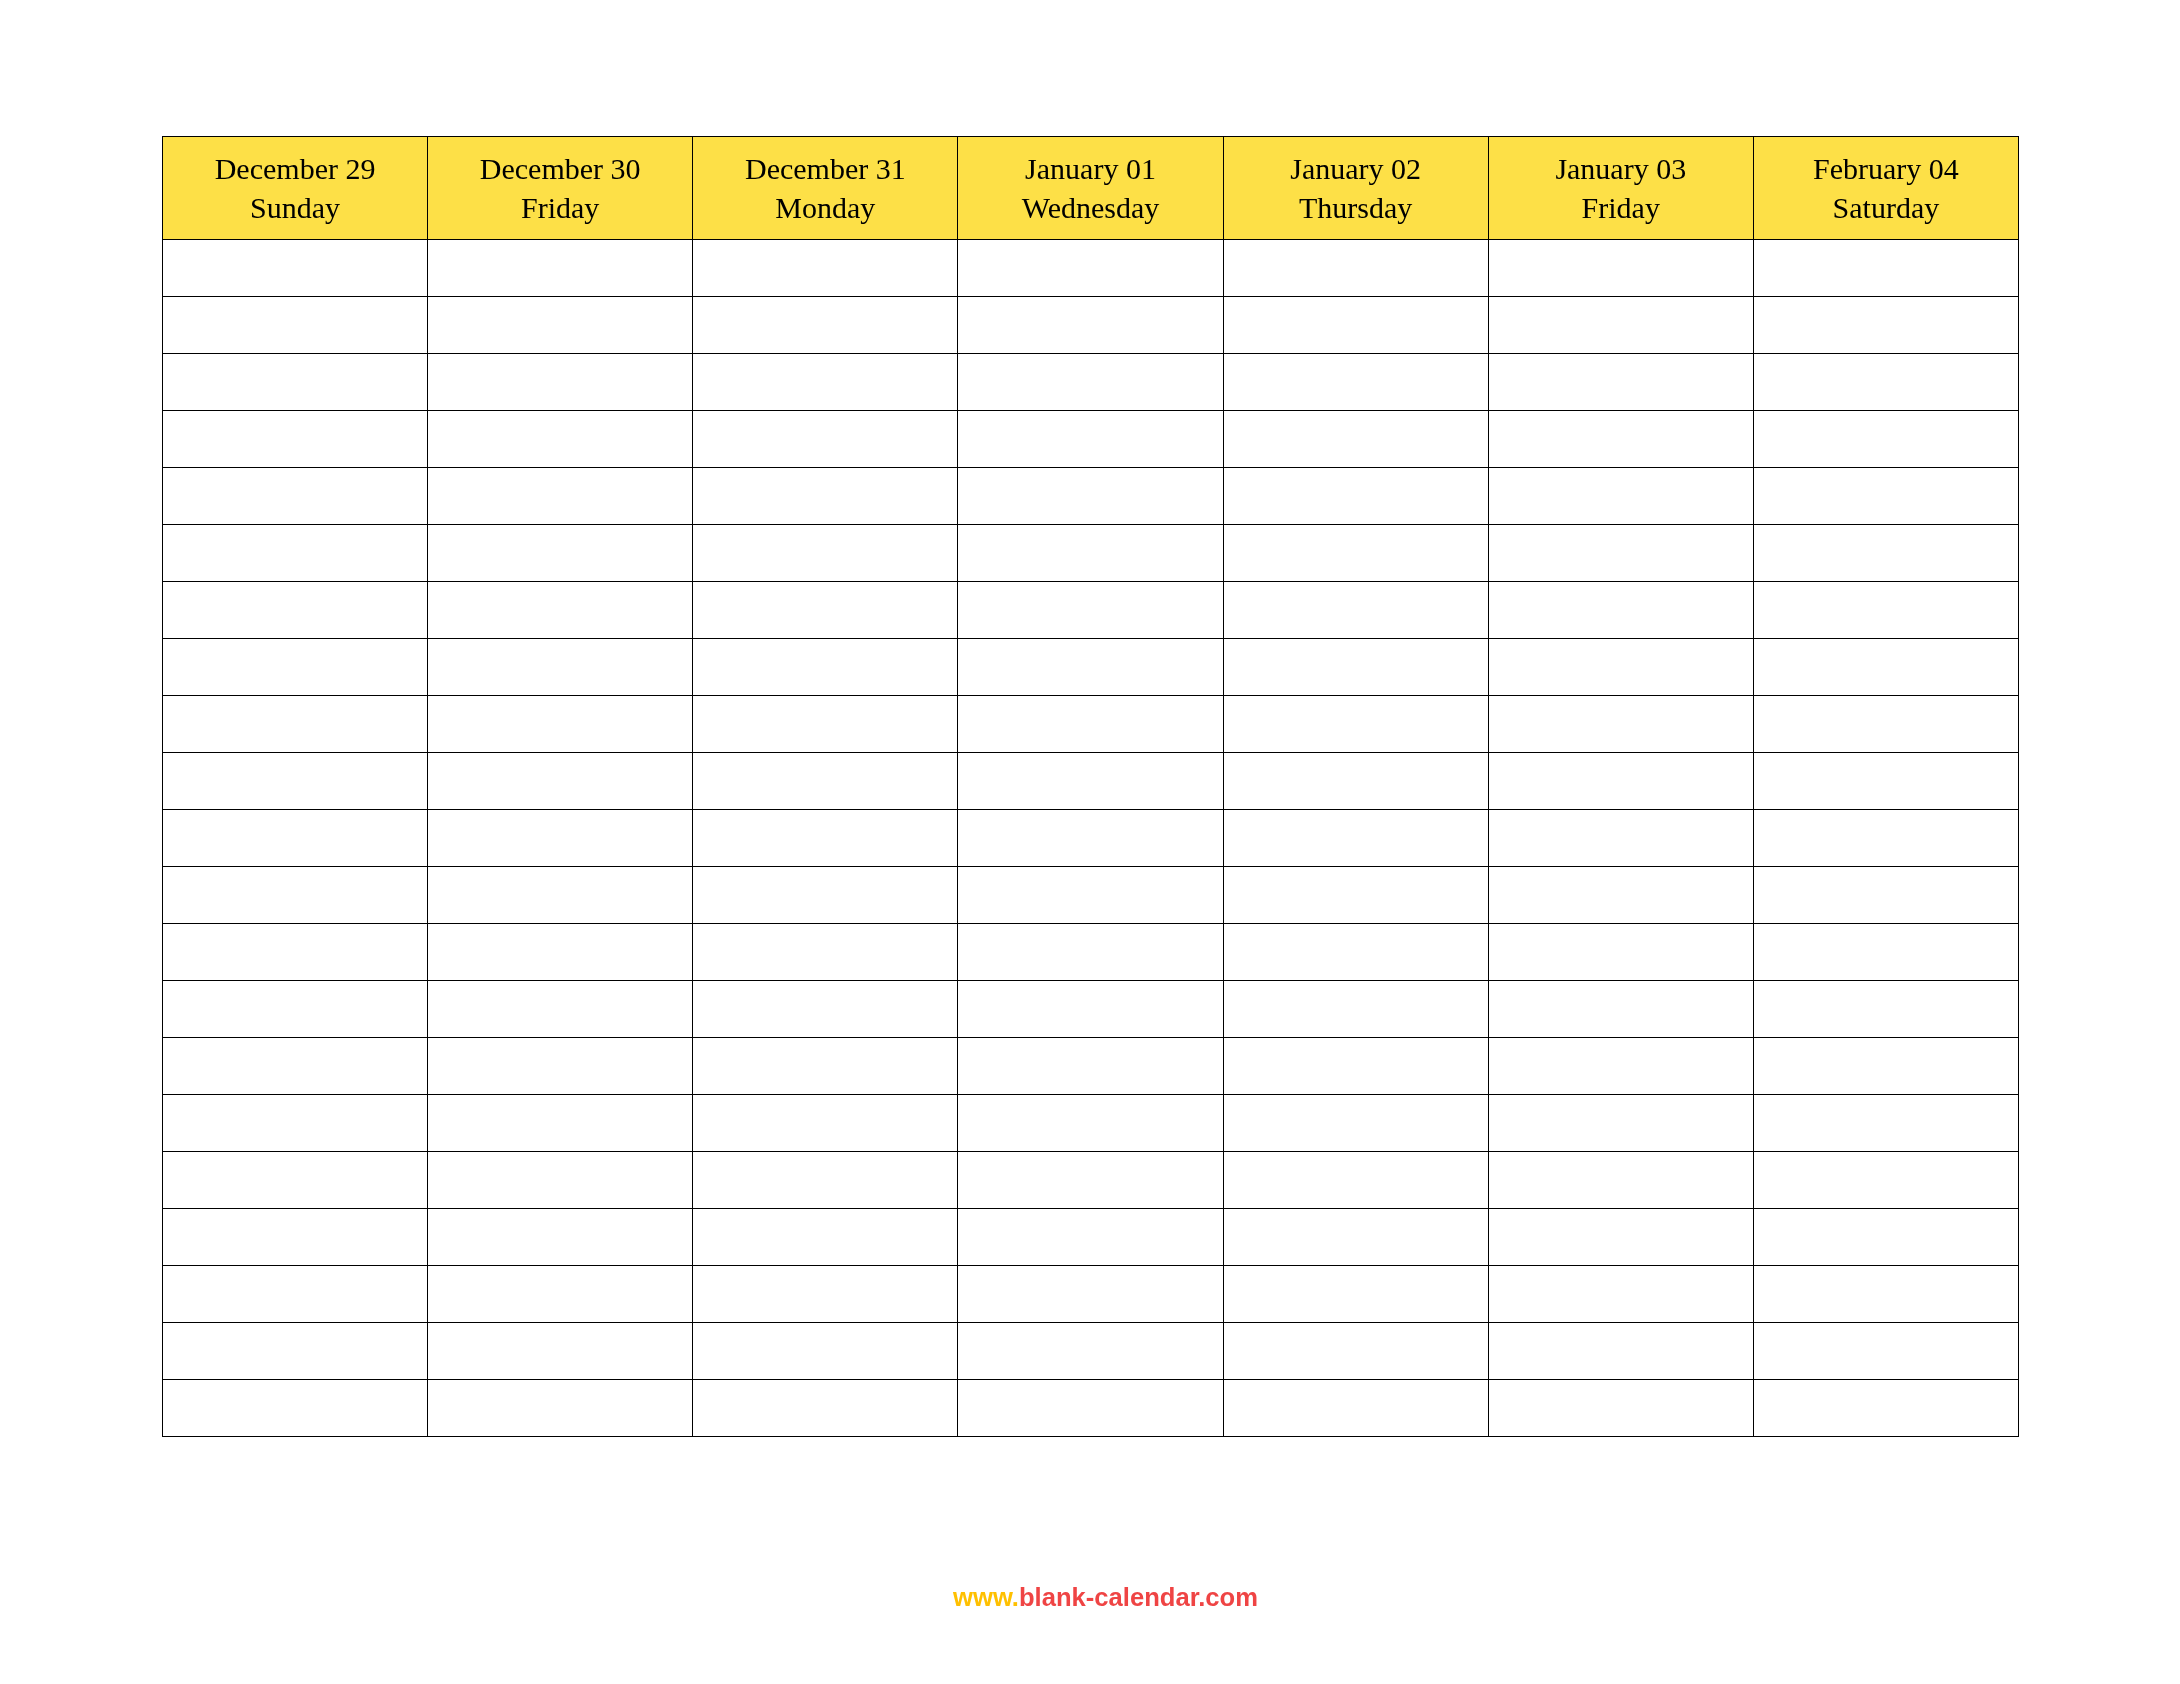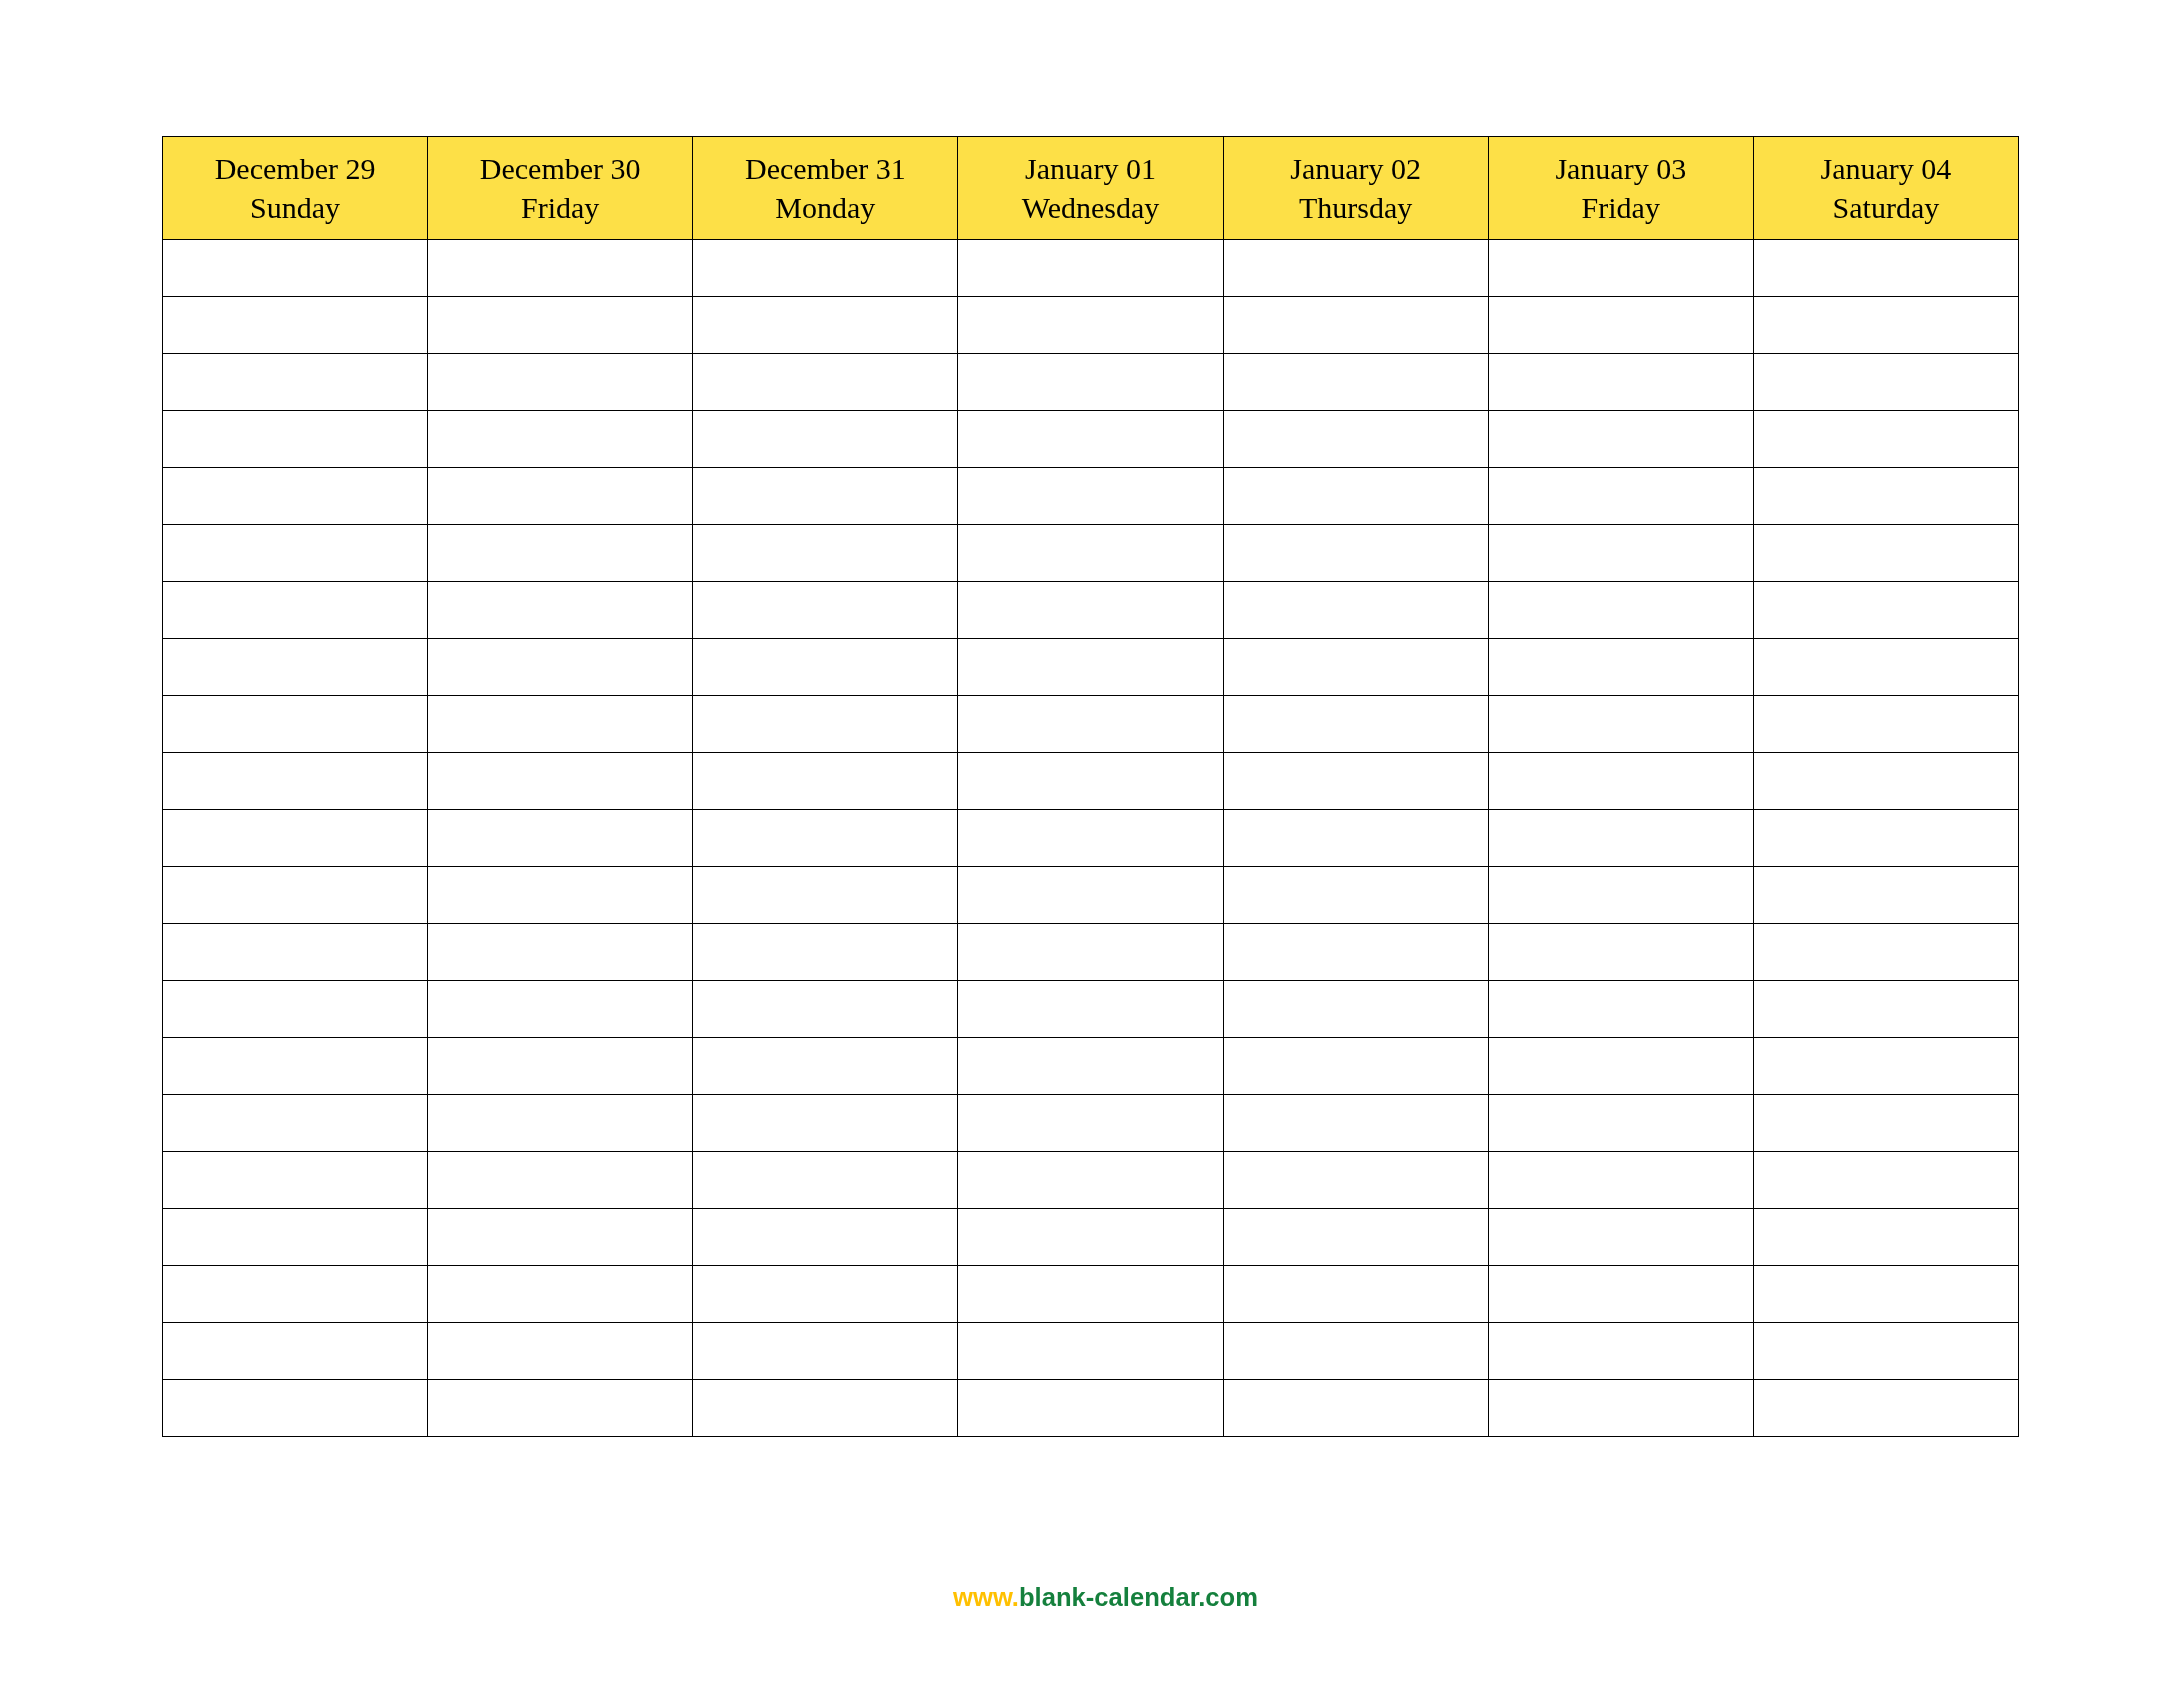--- a/index.html
+++ b/index.html
@@ -54,21 +54,21 @@
       position: absolute;
       bottom: 73px;
       left: 0;
       right: 0;
       text-align: center;
       font-family: Arial, Helvetica, sans-serif;
       font-size: 25.6px;
       font-weight: bold;
     }
     .footer-link .www { color: #ffc000; margin-left: 30px; }
-    .footer-link .domain { color: #15803d; }
+    .footer-link .domain { color: #ef4444; }
   </style>
 </head>
 <body>
 
 <div class="page">
 
   <table class="calendar">
     <thead>
       <tr>
         <th>
@@ -89,21 +89,21 @@
         </th>
         <th>
           <span class="date-line">January 02</span>
           <span class="day-line">Thursday</span>
         </th>
         <th>
           <span class="date-line">January 03</span>
           <span class="day-line">Friday</span>
         </th>
         <th>
-          <span class="date-line">January 04</span>
+          <span class="date-line">February 04</span>
           <span class="day-line">Saturday</span>
         </th>
       </tr>
     </thead>
     <tbody id="calendar-body">
     <tr>
           <td></td>
           <td></td>
           <td></td>
           <td></td>

